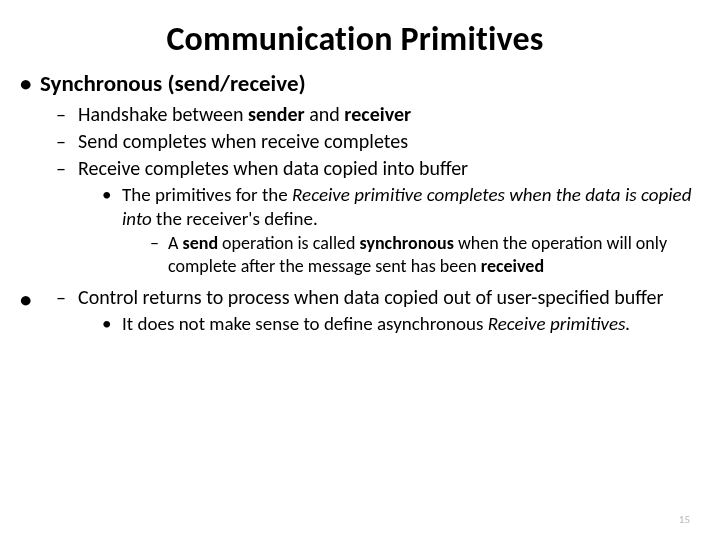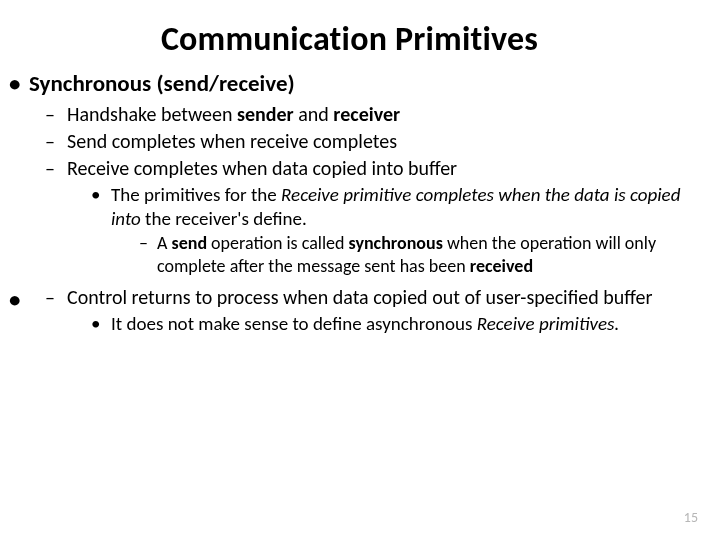--- a/index.html
+++ b/index.html
@@ -9,21 +9,21 @@
     height: 540px;
     background: #fff;
     font-family: "Calibri", "Segoe UI", Arial, sans-serif;
     color: #000;
     overflow: hidden;
   }
   .slide {
     box-sizing: border-box;
     width: 716px;
     height: 540px;
-    padding: 18px 22px 0 5px;
+    padding: 18px 22px 0 16px;
     position: relative;
   }
   .title {
     text-align: center;
     font-weight: 700;
     font-size: 34px;
     margin: 0 0 10px 0;
     letter-spacing: 0.2px;
   }
   ul { margin: 0; padding: 0; list-style: none; }
@@ -93,23 +93,23 @@
     position: absolute;
     left: 2px;
     top: 0;
   }
 
   .bold   { font-weight: 700; }
   .italic { font-style: italic; }
 
   .pagenum {
     position: absolute;
-    right: 18px;
+    right: 26px;
     bottom: 14px;
-    font-size: 14px;
+    font-size: 11px;
     color: #b7b7b7;
   }
 </style>
 </head>
 <body>
 
 <div class="slide">
 
   <h1 class="title">Communication Primitives</h1>
 

